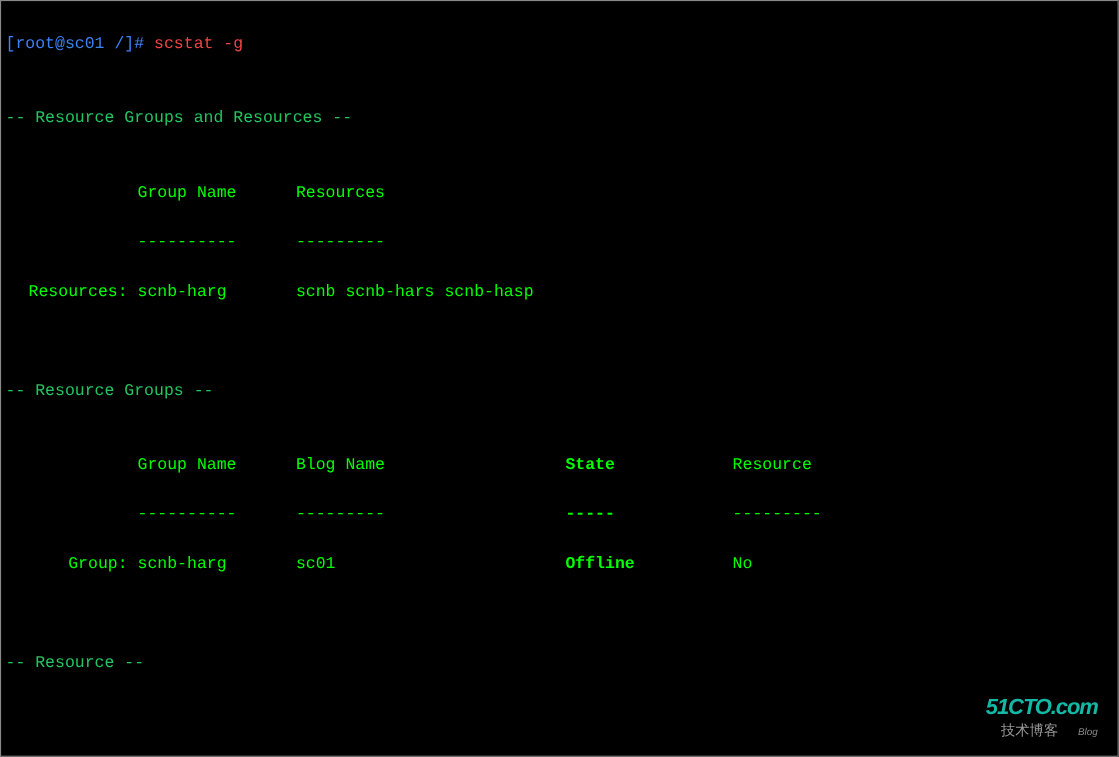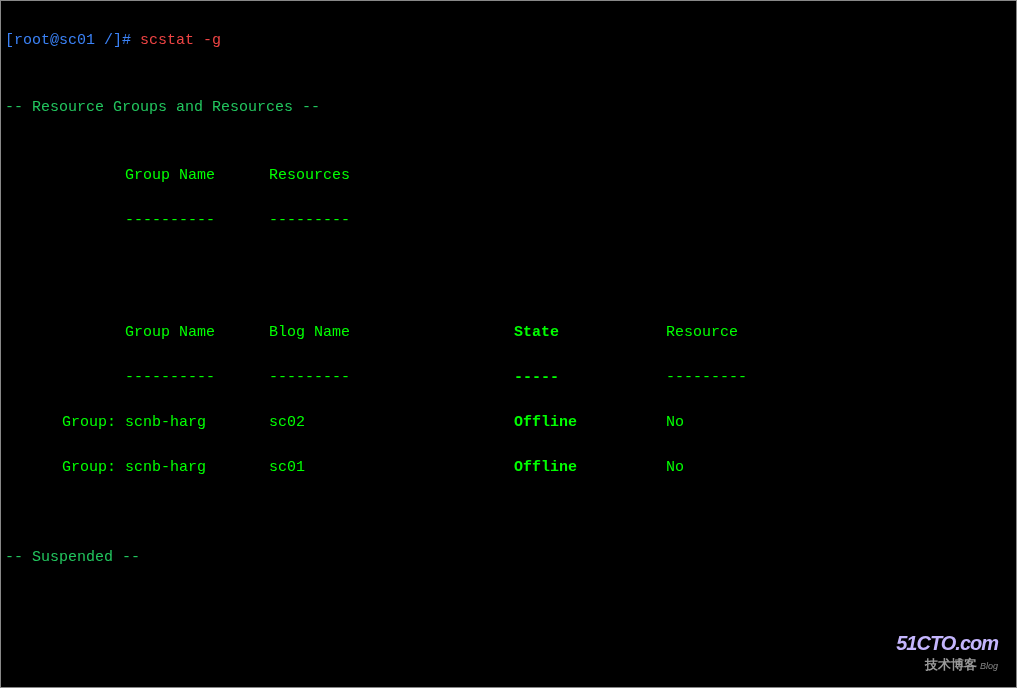--- a/index.html
+++ b/index.html
@@ -67,57 +67,58 @@
       position: absolute;
       bottom: 14px;
       right: 18px;
       text-align: right;
       line-height: 1.2;
       font-family: Arial, sans-serif;
     }
     .watermark-top {
       font-size: 20px;
       font-weight: bold;
-      color: #c4b5fd;
+      color: #14b8a6;
       font-style: italic;
       letter-spacing: -1px;
     }
     .watermark-bottom {
       font-size: 13px;
       color: #999;
-      font-weight: bold;
+      font-weight: normal;
     }
     .watermark-blog {
       font-size: 9px;
       color: #888;
       font-style: italic;
       display: inline-block;
-      margin-left: 3px;
+      margin-left: 18px;
     }
   </style>
 </head>
 <body>
 
 <div class="terminal">
 <span class="prompt-line"><span class="prompt">[root@sc01 /]# </span><span class="cmd">scstat -g</span></span>
 <span class="row"></span>
 <span class="row section-header">-- Resource Groups and Resources --</span>
 <span class="row"></span>
 <span class="row"><span class="col-label">            </span><span class="col-group">Group Name</span><span class="col-resources">Resources</span></span>
 <span class="row"><span class="col-label">            </span><span class="col-group">----------</span><span class="col-resources">---------</span></span>
+<span class="row"><span class="col-label"> Resources: </span><span class="col-group">scnb-harg</span><span class="col-resources">scnb scnb-hars scnb-hasp</span></span>
 <span class="row"></span>
 <span class="row"></span>
+<span class="row section-header">-- Resource Groups --</span>
 <span class="row"></span>
 <span class="row"><span class="col-label">            </span><span class="col-group">Group Name</span><span class="col-node">Blog Name</span><span class="col-state">State</span><span class="col-suspended">Resource</span></span>
 <span class="row"><span class="col-label">            </span><span class="col-group">----------</span><span class="col-node">---------</span><span class="col-state">-----</span><span class="col-suspended">---------</span></span>
-<span class="row"><span class="col-label">     Group: </span><span class="col-group">scnb-harg</span><span class="col-node">sc02</span><span class="col-state">Offline</span><span class="col-suspended">No</span></span>
 <span class="row"><span class="col-label">     Group: </span><span class="col-group">scnb-harg</span><span class="col-node">sc01</span><span class="col-state">Offline</span><span class="col-suspended">No</span></span>
 <span class="row"></span>
 <span class="row"></span>
-<span class="row section-header">-- Suspended --</span>
+<span class="row section-header">-- Resource --</span>
 <span class="row"></span>
 
 
 
 
 <span class="row"></span>
 
 
 <span class="row"></span>
 

